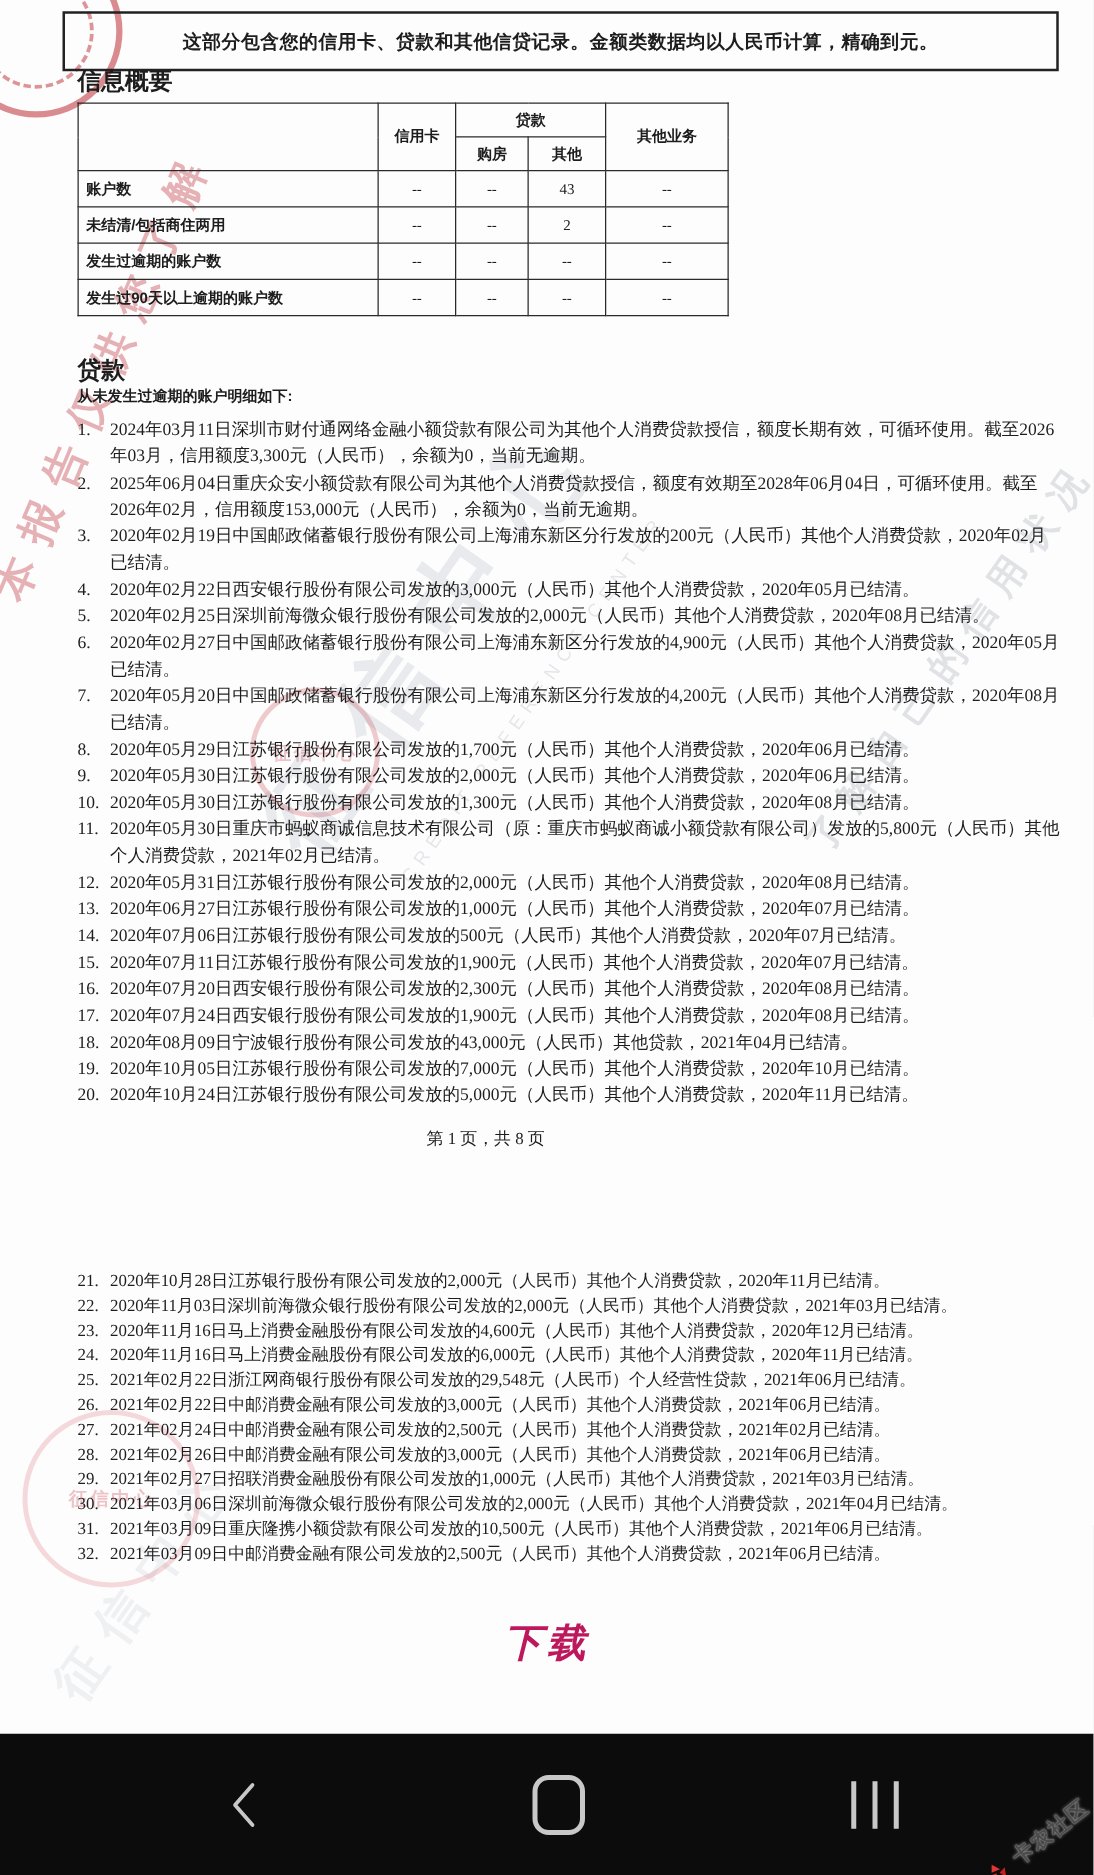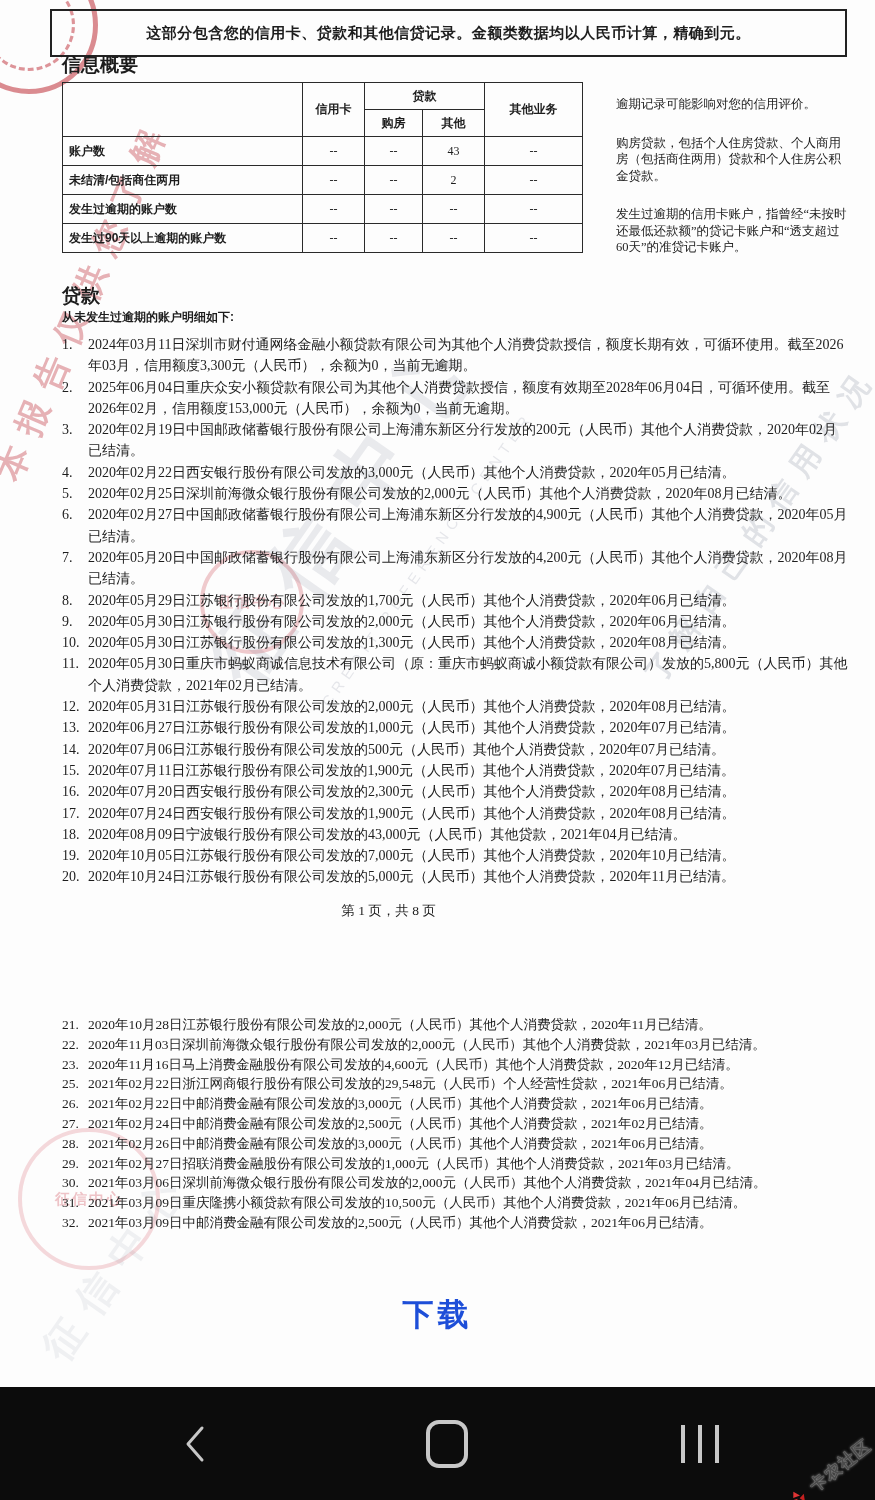--- a/index.html
+++ b/index.html
@@ -169,25 +169,20 @@
       <tr>
         <td class="lbl">发生过90天以上逾期的账户数</td>
         <td>--</td>
         <td>--</td>
         <td>--</td>
         <td>--</td>
       </tr>
     </tbody>
   </table>
 
-  <div class="notes">
-    <p>逾期记录可能影响对您的信用评价。</p>
-    <p class="gap">购房贷款，包括个人住房贷款、个人商用房（包括商住两用）贷款和个人住房公积金贷款。</p>
-    <p class="gap">发生过逾期的信用卡账户，指曾经“未按时还最低还款额”的贷记卡账户和“透支超过60天”的准贷记卡账户。</p>
-  </div>
 
   <h2 class="h-loans">贷款</h2>
   <h3 class="h-sub">从未发生过逾期的账户明细如下:</h3>
 
   <ol class="loan-list list-1">
     <li>
         <span>1.</span>
         <span>2024年03月11日深圳市财付通网络金融小额贷款有限公司为其他个人消费贷款授信，额度长期有效，可循环使用。截至2026年03月，信用额度3,300元（人民币），余额为0，当前无逾期。</span>
       </li>
     <li>
@@ -277,20 +272,24 @@
       </li>
     <li>
         <span>22.</span>
         <span>2020年11月03日深圳前海微众银行股份有限公司发放的2,000元（人民币）其他个人消费贷款，2021年03月已结清。</span>
       </li>
     <li>
         <span>23.</span>
         <span>2020年11月16日马上消费金融股份有限公司发放的4,600元（人民币）其他个人消费贷款，2020年12月已结清。</span>
       </li>
     <li>
+        <span>24.</span>
+        <span>2020年11月16日马上消费金融股份有限公司发放的6,000元（人民币）其他个人消费贷款，2020年11月已结清。</span>
+      </li>
+    <li>
         <span>25.</span>
         <span>2021年02月22日浙江网商银行股份有限公司发放的29,548元（人民币）个人经营性贷款，2021年06月已结清。</span>
       </li>
     <li>
         <span>26.</span>
         <span>2021年02月22日中邮消费金融有限公司发放的3,000元（人民币）其他个人消费贷款，2021年06月已结清。</span>
       </li>
     <li>
         <span>27.</span>
         <span>2021年02月24日中邮消费金融有限公司发放的2,500元（人民币）其他个人消费贷款，2021年02月已结清。</span>
@@ -310,21 +309,21 @@
     <li>
         <span>31.</span>
         <span>2021年03月09日重庆隆携小额贷款有限公司发放的10,500元（人民币）其他个人消费贷款，2021年06月已结清。</span>
       </li>
     <li>
         <span>32.</span>
         <span>2021年03月09日中邮消费金融有限公司发放的2,500元（人民币）其他个人消费贷款，2021年06月已结清。</span>
       </li>
   </ol>
 
-  <button class="download-btn" style="color: #1d4ed8;">下载</button>
+  <button class="download-btn" style="color: #be185d; font-style: italic;">下载</button>
 
   <div class="navbar">
     <button class="nav-btn nav-back">
       <svg width="26" height="40" viewBox="0 0 26 40">
         <polyline points="20,4 6,20 20,36" fill="none" stroke="#c8c8c8" stroke-width="3" stroke-linecap="round" stroke-linejoin="round"></polyline>
       </svg>
     </button>
     <button class="nav-btn nav-home">
       <span class="home-shape"></span>
     </button>

